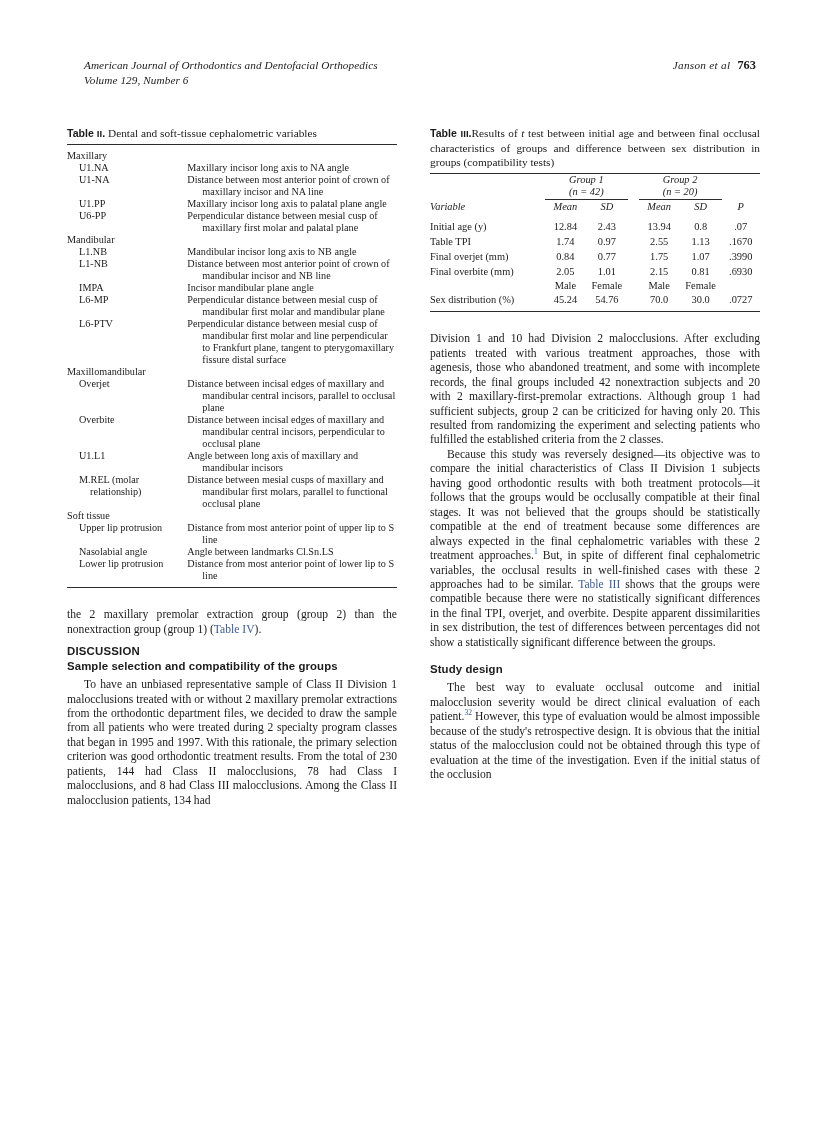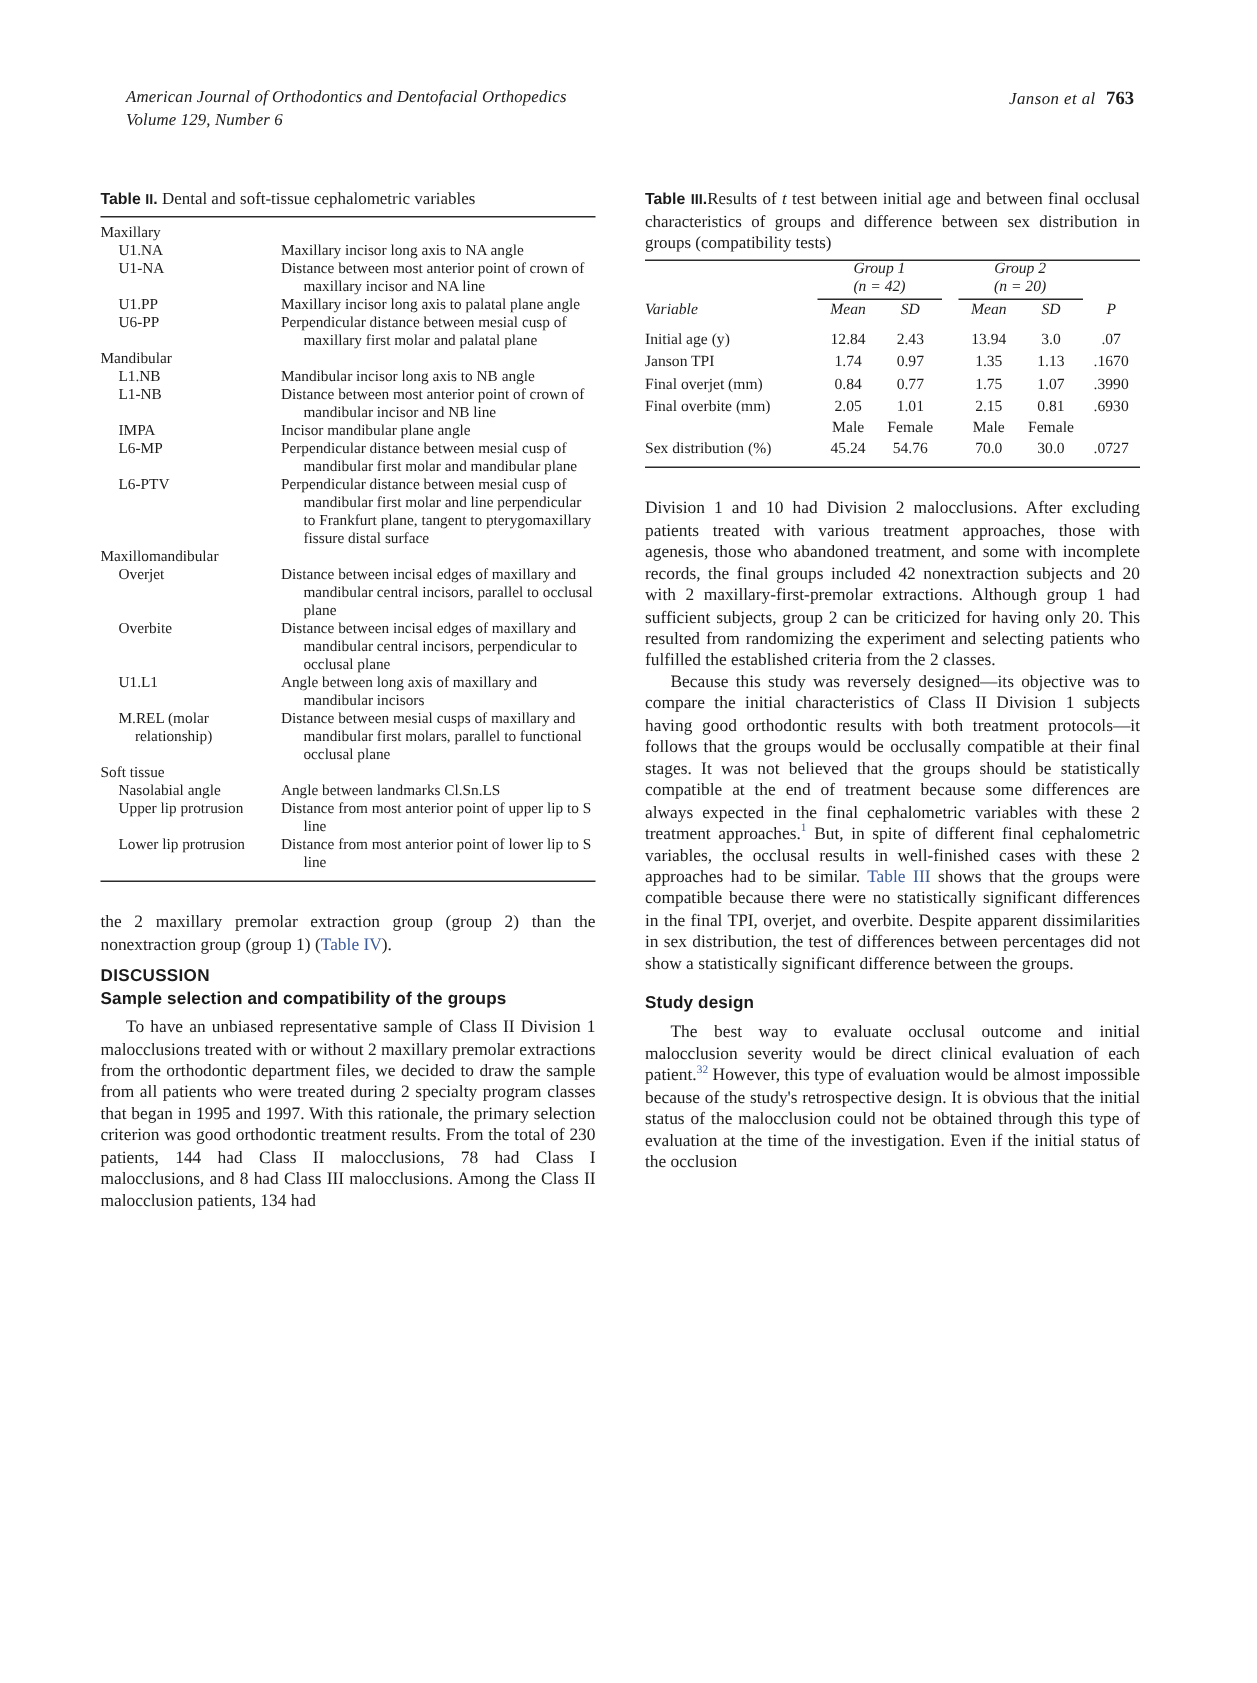--- a/index.html
+++ b/index.html
@@ -331,32 +331,32 @@
               </td>
             </tr>
             <tr class="grp">
               <td class="var">
                 <span class="" style="display: block;">Soft tissue</span>
               </td>
               <td class="desc"></td>
             </tr>
             <tr class="itm">
               <td class="var">
+                <span class="hang2" style="display: block;">Upper lip protrusion</span>
+              </td>
+              <td class="desc">
+                <span class="hang" style="display: block;">Distance from most anterior point of upper lip to S line</span>
+              </td>
+            </tr>
+            <tr class="itm">
+              <td class="var">
                 <span class="hang2" style="display: block;">Nasolabial angle</span>
               </td>
               <td class="desc">
                 <span class="hang" style="display: block;">Angle between landmarks Cl.Sn.LS</span>
-              </td>
-            </tr>
-            <tr class="itm">
-              <td class="var">
-                <span class="hang2" style="display: block;">Upper lip protrusion</span>
-              </td>
-              <td class="desc">
-                <span class="hang" style="display: block;">Distance from most anterior point of upper lip to S line</span>
               </td>
             </tr>
             <tr class="itm">
               <td class="var">
                 <span class="hang2" style="display: block;">Lower lip protrusion</span>
               </td>
               <td class="desc">
                 <span class="hang" style="display: block;">Distance from most anterior point of lower lip to S line</span>
               </td>
             </tr>
@@ -415,29 +415,29 @@
             <td class="pcol colhead">P</td>
           </tr>
         </thead>
         <tbody id="t3-body">
             <tr class="rowpad firstdata">
               <td class="lbl">Initial age (y)</td>
               <td class="num">12.84</td>
               <td class="num">2.43</td>
               <td class="spacer"></td>
               <td class="num">13.94</td>
-              <td class="num">3.0</td>
+              <td class="num">0.8</td>
               <td class="pcol">.07</td>
             </tr>
             <tr class="rowpad">
-              <td class="lbl">Janson TPI</td>
+              <td class="lbl">Table TPI</td>
               <td class="num">1.74</td>
               <td class="num">0.97</td>
               <td class="spacer"></td>
-              <td class="num">1.35</td>
+              <td class="num">2.55</td>
               <td class="num">1.13</td>
               <td class="pcol">.1670</td>
             </tr>
             <tr class="rowpad">
               <td class="lbl">Final overjet (mm)</td>
               <td class="num">0.84</td>
               <td class="num">0.77</td>
               <td class="spacer"></td>
               <td class="num">1.75</td>
               <td class="num">1.07</td>

